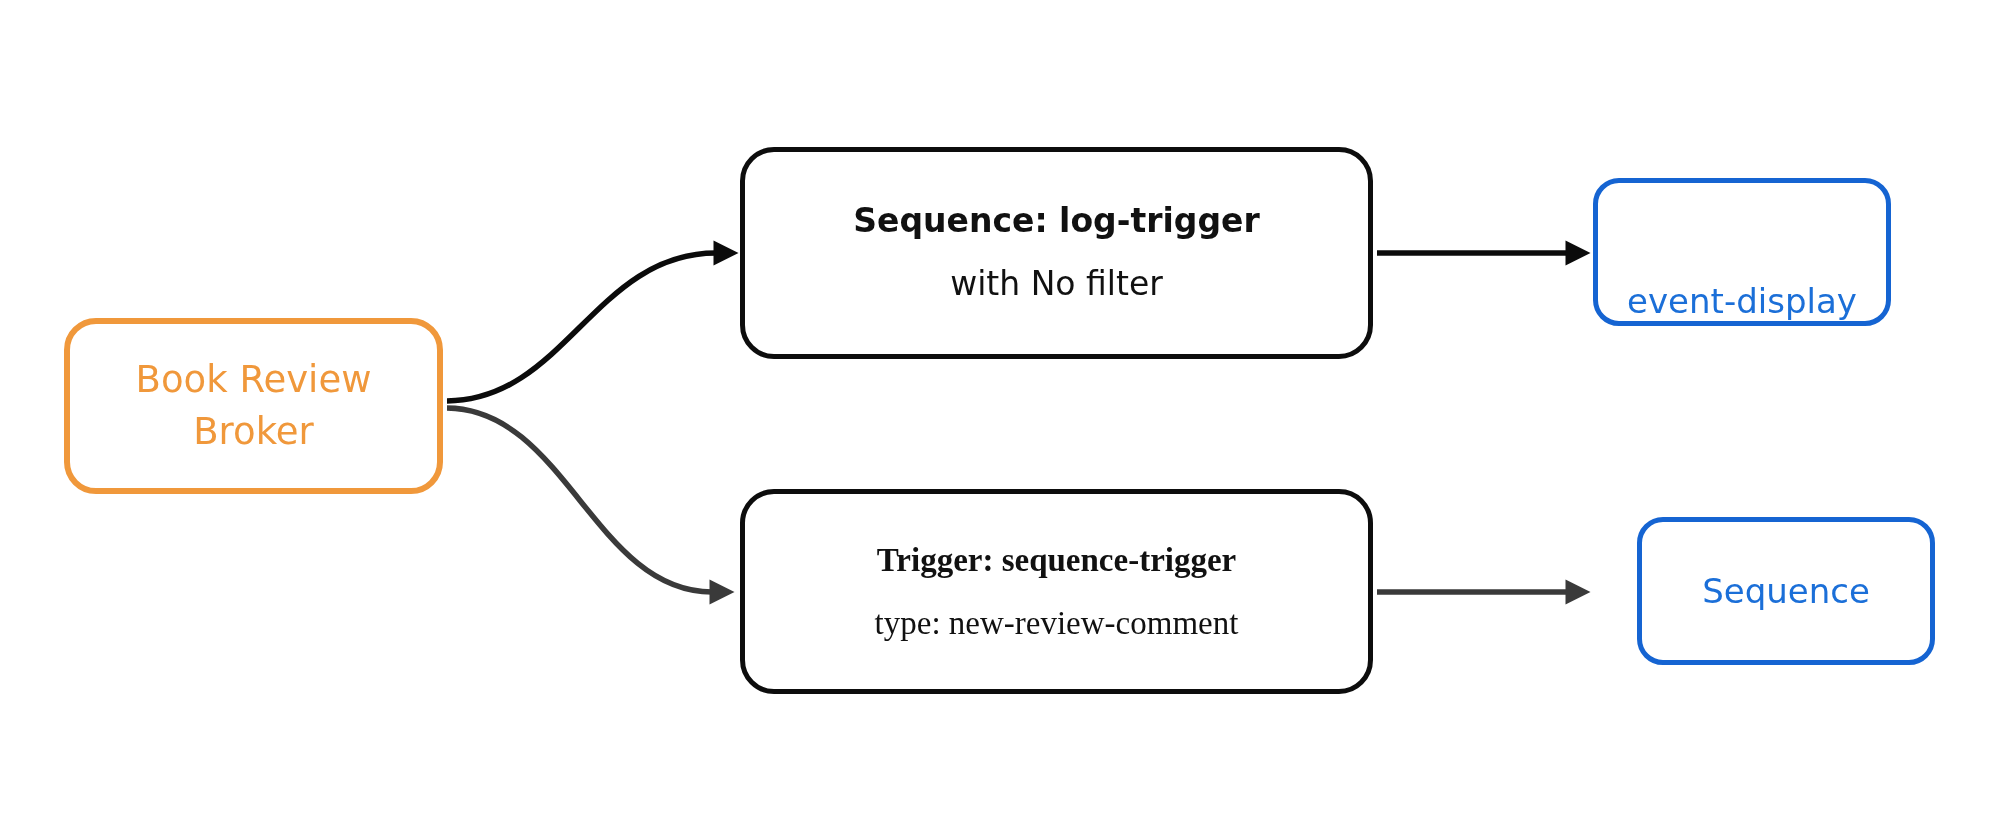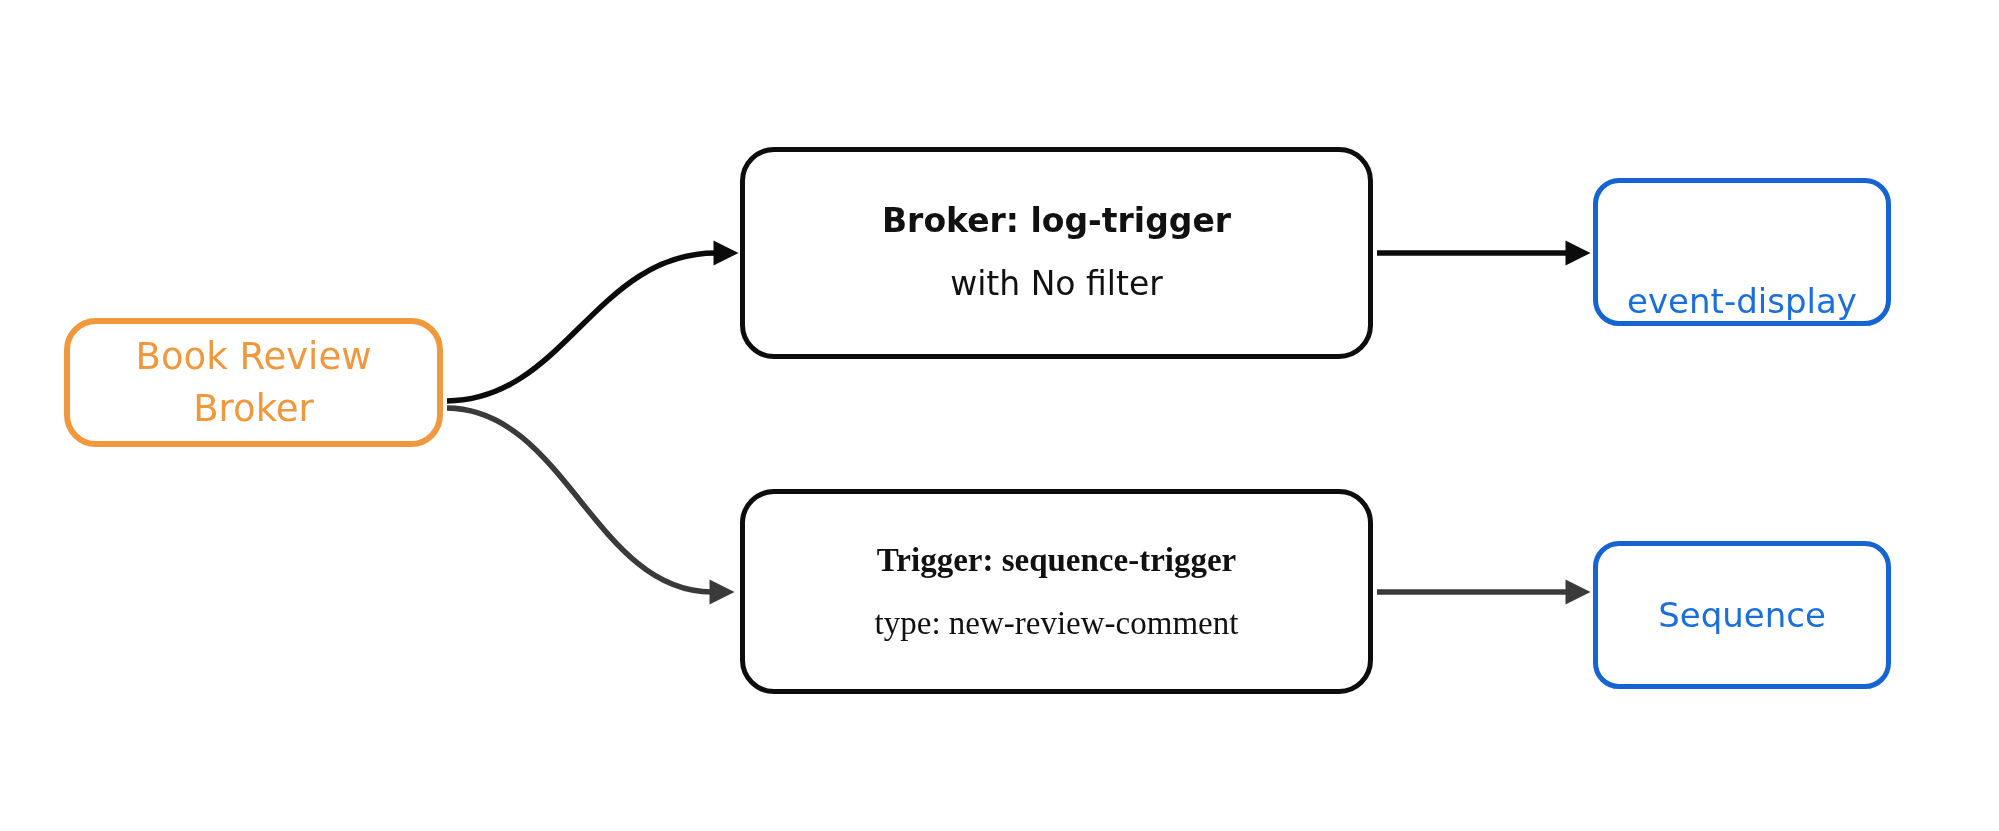--- a/index.html
+++ b/index.html
@@ -33,21 +33,21 @@
     position: absolute;
     display: flex;
     flex-direction: column;
     align-items: center;
     justify-content: center;
     text-align: center;
     background: #ffffff;
   }
   .node-broker {
     left: 64px; top: 318px;
-    width: 379px; height: 129px;
+    width: 379px; height: 176px;
     border: 6px solid var(--orange);
     border-radius: 32px;
     color: var(--orange);
     font-size: 37px;
     line-height: 1.4;
   }
   .node-broker .label { max-width: 270px; }
   .node-trigger {
     width: 633px;
     border: 5px solid var(--node-black);
@@ -60,21 +60,21 @@
   .node-trigger-bottom { left: 740px; top: 489px; height: 205px; font-family: Liberation Serif, serif; }
   .node-trigger .title { font-weight: bold; }
   .node-sink {
     width: 298px; height: 148px;
     border: 5px solid var(--blue-border);
     border-radius: 26px;
     color: var(--blue-text);
     font-size: 34px;
   }
   .node-sink-top { left: 1593px; top: 178px; justify-content: flex-end; }
-  .node-sink-bottom { left: 1593px; top: 517px; margin-top: 24px; }
+  .node-sink-bottom { left: 1637px; top: 517px; }
   .edge { fill: none; stroke-width: 5.5px; }
   .head-black { fill: var(--edge-black); stroke: none; }
   .head-gray  { fill: var(--edge-gray);  stroke: none; }
 </style>
 </head>
 <body>
 
 <div class="canvas">
 
   <svg class="edges-layer" viewBox="0 0 1999 831" xmlns="http://www.w3.org/2000/svg">
@@ -94,21 +94,21 @@
     <path class="edge" d="M1377,253 L1568,253" marker-end="url(#arrow-black)" stroke="#0b0b0b"></path>
 
     <path class="edge" d="M1377,592 L1568,592" marker-end="url(#arrow-gray)" stroke="#3a3a3a"></path>
   </svg>
 
   <div class="node node-broker">
     <span class="label">Book Review Broker</span>
   </div>
 
   <div class="node node-trigger node-trigger-top">
-    <span class="title">Broker: log-trigger</span>
+    <span class="title">Sequence: log-trigger</span>
     <span class="subtitle">with No filter</span>
   </div>
 
   <div class="node node-trigger node-trigger-bottom">
     <span class="title">Trigger: sequence-trigger</span>
     <span class="subtitle">type: new-review-comment</span>
   </div>
 
   <div class="node node-sink node-sink-top">
     <span class="label">event-display</span>

